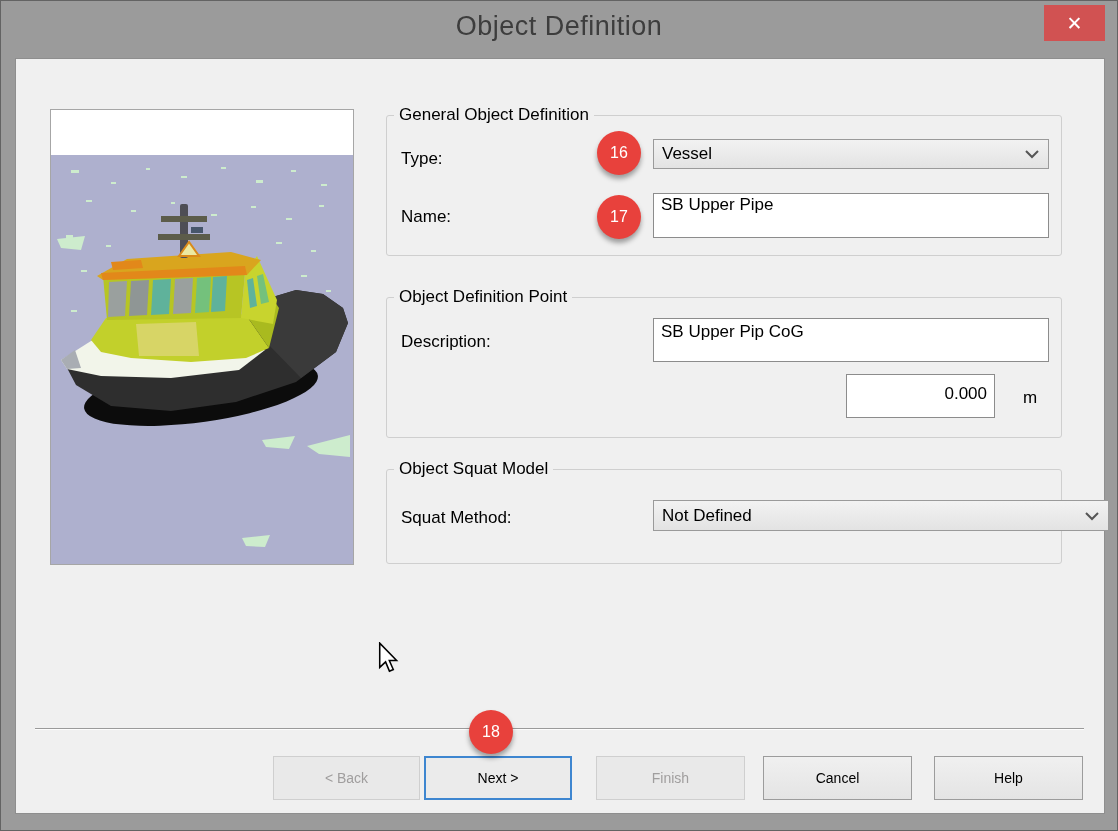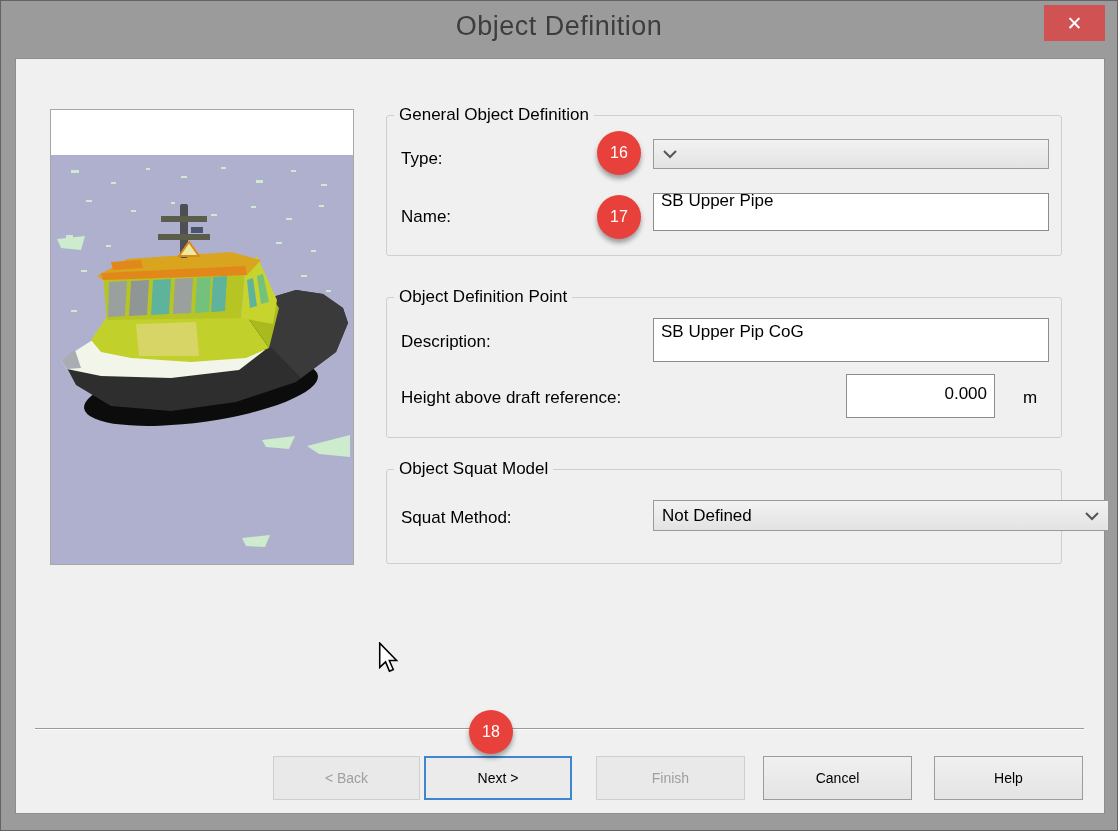--- a/index.html
+++ b/index.html
@@ -184,36 +184,36 @@
   </div>
 
   <div class="groupbox g1">
     <span class="groupbox-label">General Object Definition</span>
   </div>
   <div class="field-label" style="left:400px; top:148px;">Type:</div>
   <div class="ann" style="left:596px; top:130px;">
     <span>16</span>
   </div>
   <div class="dropdown" style="left:652px; top:138px; width:396px;">
+    <span class="dd-text">Vessel</span>
     <svg class="chev" viewBox="0 0 16 10">
       <polyline points="2,2 8,8 14,2" fill="none" stroke="#555" stroke-width="2"></polyline>
     </svg>
   </div>
   <div class="ann" style="left:596px; top:194px;">
     <span>17</span>
   </div>
   <div class="field-label" style="left:400px; top:206px;">Name:</div>
-  <input class="tbox" style="left: 652px; top: 192px; width: 396px; height: 38px; padding-bottom: 24px;" value="SB Upper Pipe">
+  <input class="tbox" style="left: 652px; top: 192px; width: 396px; height: 45px; padding-bottom: 24px;" value="SB Upper Pipe">
 
   <div class="groupbox g2">
     <span class="groupbox-label">Object Definition Point</span>
   </div>
   <div class="field-label" style="left:400px; top:331px;">Description:</div>
   <input class="tbox" style="left: 652px; top: 317px; width: 396px; height: 44px; padding-bottom: 18px;" value="SB Upper Pip CoG">
-  <div class="field-label" style="left:400px; top:387px;">Height above draft reference:</div>
   <input class="tbox num" style="left: 845px; top: 373px; width: 149px; height: 44px; padding-bottom: 6px;" value="0.000">
   <div class="field-label" style="left:1022px; top:387px;">m</div>
 
   <div class="groupbox g3">
     <span class="groupbox-label">Object Squat Model</span>
   </div>
   <div class="field-label" style="left:400px; top:507px;">Squat Method:</div>
   <div class="dropdown" style="left:652px; top:499px; width:456px; height:31px;">
     <span class="dd-text">Not Defined</span>
     <svg class="chev" viewBox="0 0 16 10">

